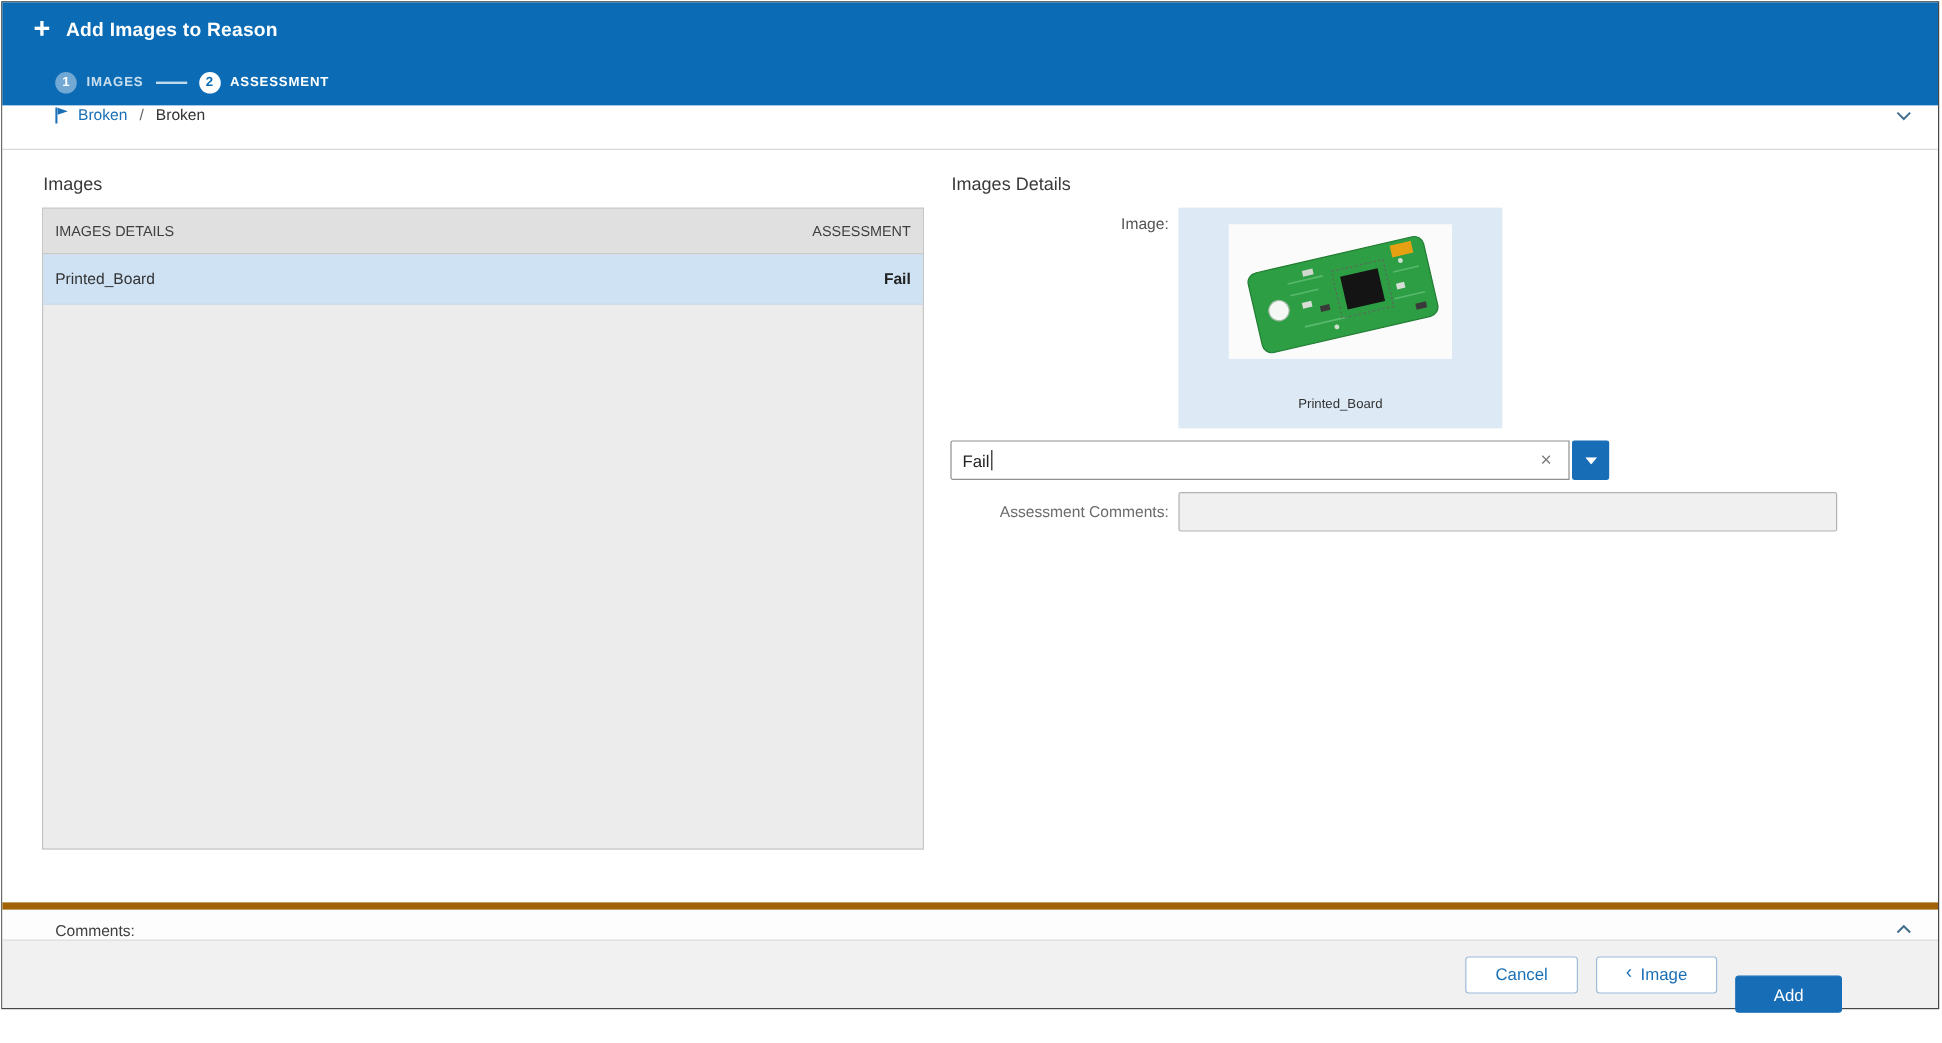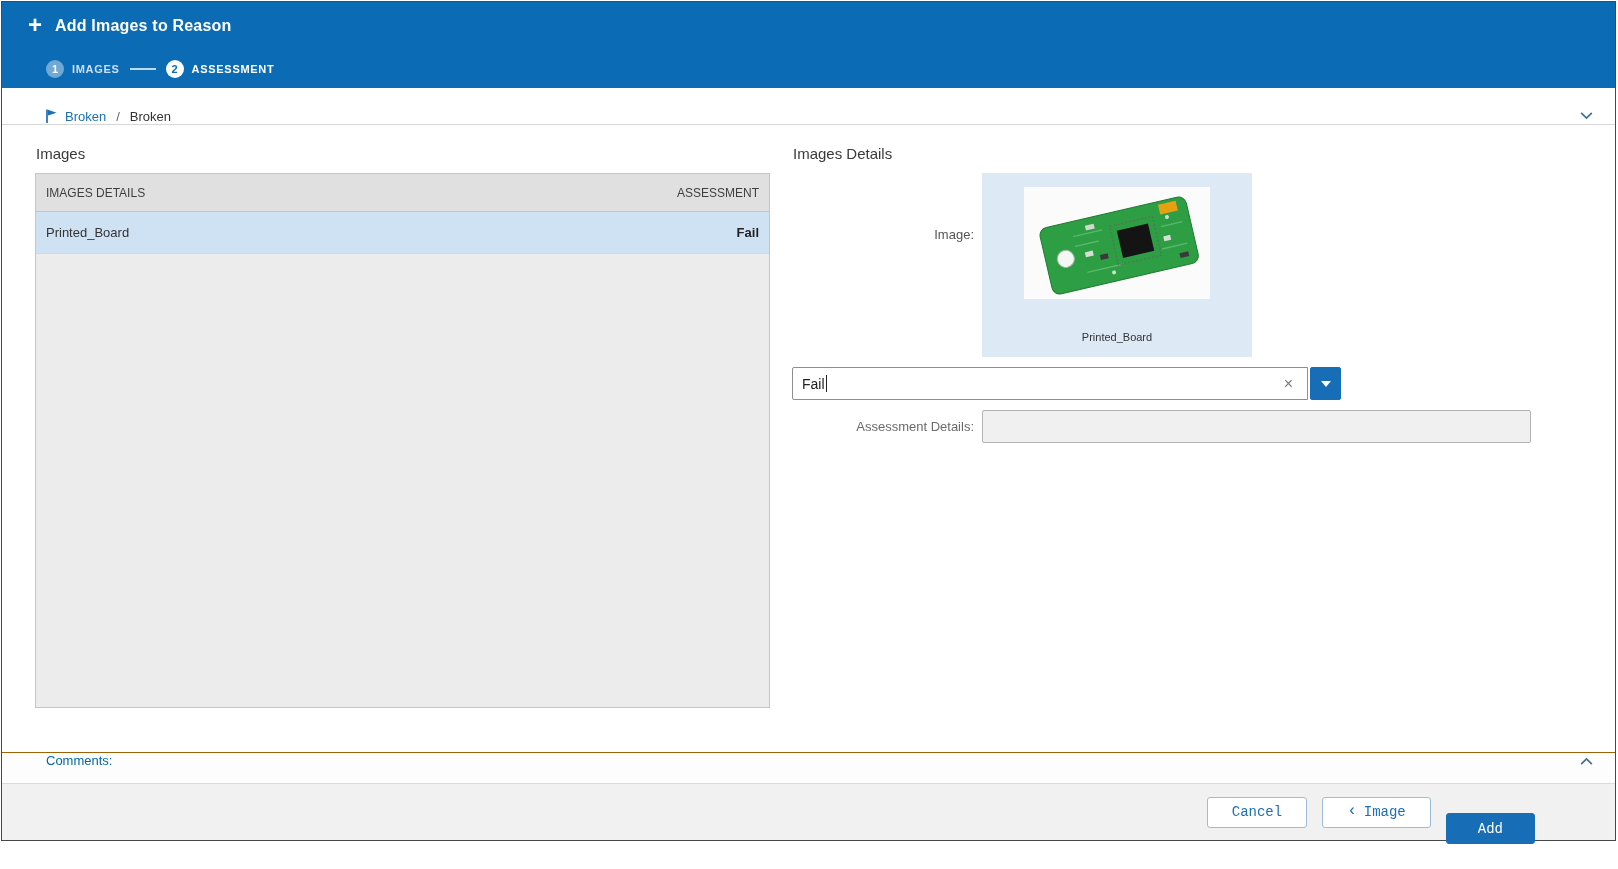--- a/index.html
+++ b/index.html
@@ -38,21 +38,21 @@
   }
   .step.done .step-circle{background:rgba(255,255,255,.42);color:#fff;}
   .step.done .step-label{color:rgba(255,255,255,.78);}
   .step.active .step-circle{background:#fff;color:var(--blue);}
   .step.active .step-label{color:#fff;}
   .step-label{font-size:11px;font-weight:bold;letter-spacing:.7px;}
   .step-line{width:26px;height:2px;background:rgba(255,255,255,.75);margin:0 10px;}
   
   .crumbbar{
     height:37px;flex:0 0 37px;background:#fff;border-bottom:1px solid #d8d8d8;
-    display:flex;align-items:flex-end;padding:0 20px 0 42px;font-size:13px;
+    display:flex;align-items:flex-start;padding:0 20px 0 42px;font-size:13px;
   }
   .crumbbar .flag{display:flex;align-items:center;margin-right:6px;}
   .crumb-link{color:#1a6fb5;cursor:pointer;}
   .crumb-sep{color:#666;margin:0 10px;}
   .crumb-current{color:#333;}
   .crumbbar .collapse{margin-left:auto;cursor:pointer;display:flex;align-items:center;}
   
   .content{flex:1 1 auto;display:flex;background:#fff;padding:20px 0 0 33px;overflow:hidden;}
   .section-title{font-size:15px;font-weight:400;color:#3a3a3a;margin:0 0 11px 1px;}
   .left-panel{width:735px;flex:0 0 735px;}
@@ -72,21 +72,21 @@
   }
   .grid-row .cell-assess{font-weight:bold;color:#222;}
   .grid-empty{flex:1;}
   
   .right-panel{margin-left:22px;width:747px;}
   .form-row{display:flex;margin-bottom:10px;}
   .form-label{
     width:190px;flex:0 0 190px;text-align:right;padding-right:8px;
     font-size:13px;color:#555;padding-top:9px;
   }
-  .form-label.image-lbl{padding-top:6px;margin-top:48px;}
+  .form-label.image-lbl{padding-top:6px;}
   .form-label.criteria-lbl{color:#6b6b6b;}
   .req{color:#d9342b;margin-right:3px;}
   .image-box{
     width:270px;height:184px;background:#ddeaf6;
     display:flex;flex-direction:column;align-items:center;padding-top:14px;
   }
   .photo{width:186px;height:112px;background:#fbfbfc;}
   .image-caption{margin-top:32px;font-size:11px;color:#333;}
   .combo{display:flex;width:549px;height:33px;}
   .combo-input{
@@ -100,33 +100,33 @@
     background:var(--accent);color:#fff;border-radius:2px;
     display:flex;align-items:center;justify-content:center;cursor:pointer;padding:0;
   }
   .combo-btn svg{display:block;}
   .criteria-input{
     width:549px;height:33px;background:#f0f0f0;border:1px solid #b3b3b3;border-radius:2px;
     font-size:14px;font-family:inherit;color:#333;padding:0 9px;
   }
   
   .comments-bar{
-    height:31px;flex:0 0 31px;background:#fdfdfd;border-top:1px solid #a16207;
-    display:flex;align-items:flex-start;padding:0 20px 0 44px;
-    font-size:13px;color:#0369a1;
+    height:31px;flex:0 0 31px;background:#fdfdfd;border-top:6px solid #a16207;
+    display:flex;align-items:flex-end;padding:0 20px 0 44px;
+    font-size:13px;color:#404040;
   }
   .comments-bar .collapse{margin-left:auto;cursor:pointer;display:flex;align-items:center;}
   
   .footer{
     height:57px;flex:0 0 57px;background:#f1f1f1;border-top:1px solid #dcdcdc;
     display:flex;align-items:center;justify-content:flex-end;
     padding-right:80px;gap:15px;
   }
   .btn{
-    height:31px;border-radius:3px;font-size:14px;font-family:Liberation Mono, monospace;
+    height:31px;border-radius:3px;font-size:14px;font-family:Liberation Sans, sans-serif;
     cursor:pointer;display:flex;align-items:center;
   }
   .btn-outline{background:#fff;border:1px solid #9dbcd9;color:#1a6fb5;padding:0 24px;}
   .btn-outline .chev{font-size:16px;margin-right:7px;margin-top:-2px;}
   .btn-primary{background:var(--accent);border:1px solid var(--accent);color:#fff;padding:0 31px;margin-top:33px;}
 </style>
 </head>
 <body>
 
 <div class="app">
@@ -221,21 +221,21 @@
           </div>
           <button class="combo-btn">
             <svg width="10" height="6" viewBox="0 0 10 6">
               <path d="M0 0 L5 6 L10 0 Z" fill="#ffffff"></path>
             </svg>
           </button>
         </div>
       </div>
 
       <div class="form-row">
-        <label class="form-label criteria-lbl">Assessment Details:</label>
+        <label class="form-label criteria-lbl">Assessment Comments:</label>
         <input class="criteria-input" readonly="" value="" style="">
       </div>
     </section>
   </div>
 
   <div class="comments-bar">
     <span>Comments:</span>
     <span class="collapse">
       <svg width="17" height="17" viewBox="0 0 16 16">
         <path d="M3 10.5 L8 5.5 L13 10.5" fill="none" stroke="#44708f" stroke-width="1.6"></path>

